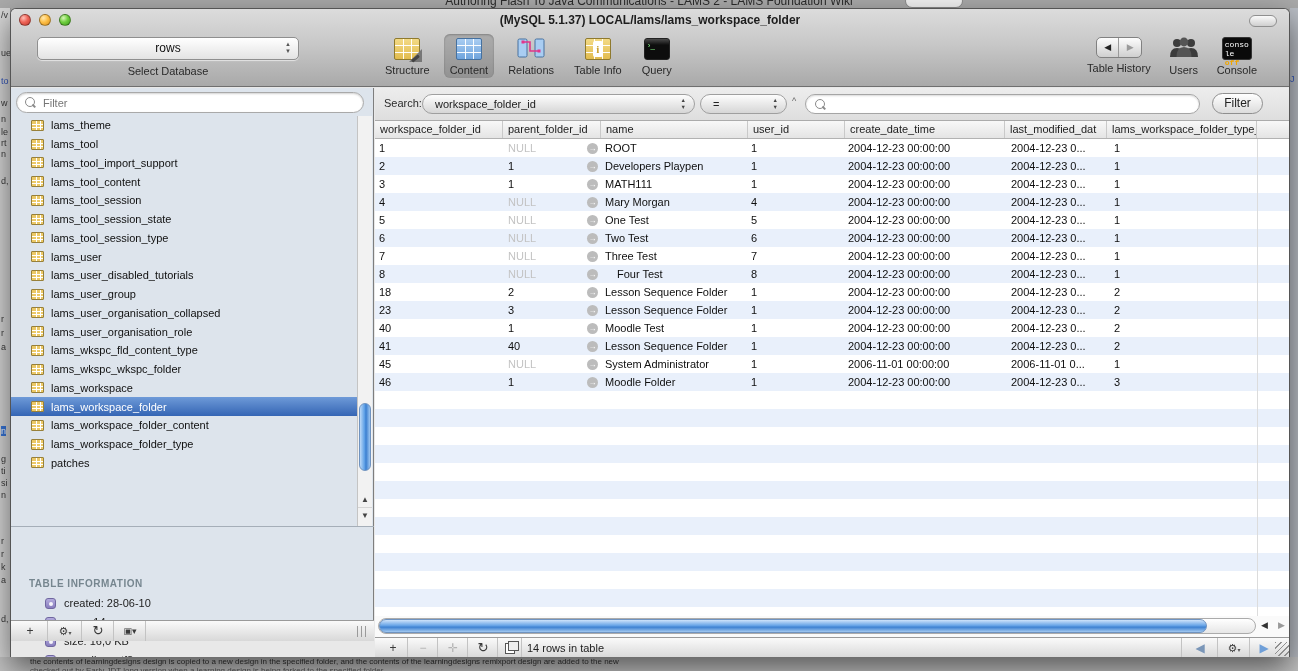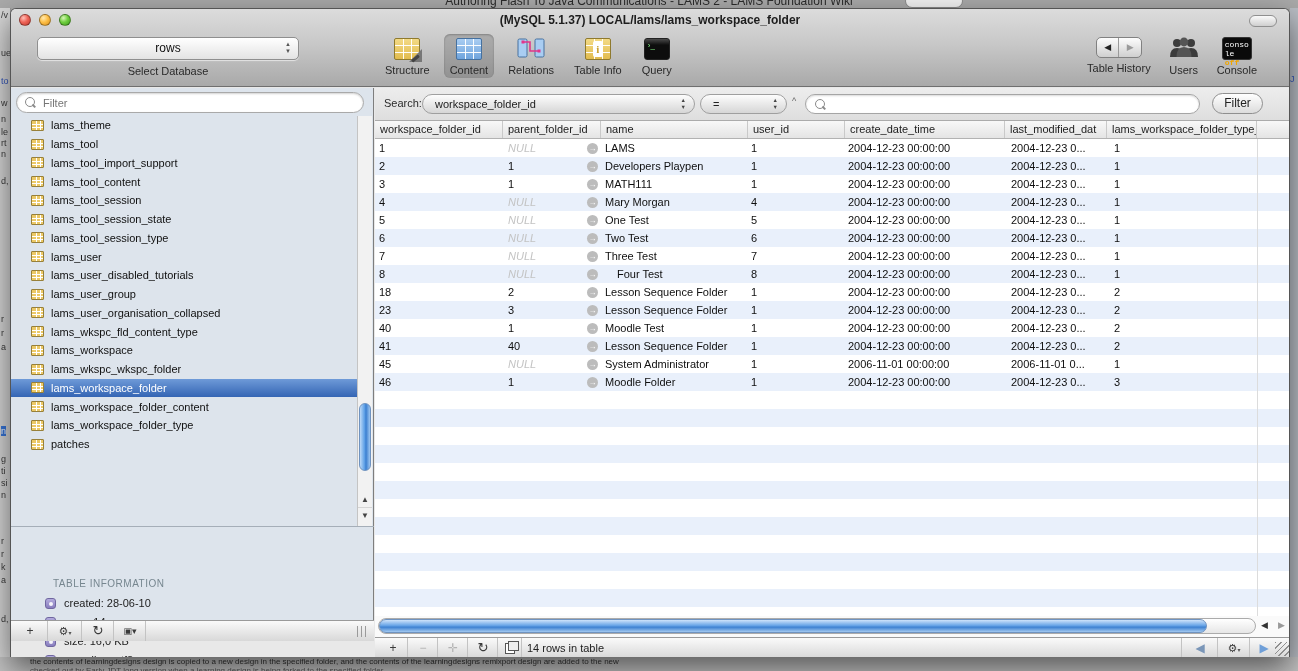--- a/index.html
+++ b/index.html
@@ -92,21 +92,21 @@
   .side-scroll { position:absolute; right:1px; top:28px; width:15px; height:376px; background:#f2f2f2; border-left:1px solid #c4c4c4; }
   .side-thumb { position:absolute; left:1px; top:287px; width:12px; height:68px; border-radius:7px; border:1px solid #6f93c0;
     background:linear-gradient(90deg,#bcd9f7,#5ea0e6 45%,#3b7fd0 60%,#9fc6ef),
                repeating-linear-gradient(0deg, rgba(255,255,255,.45) 0 1px, transparent 1px 4px); background-blend-mode:normal; }
   .side-arrows { position:absolute; right:1px; top:404px; width:15px; height:34px; background:#f2f2f2; border-left:1px solid #c4c4c4; text-align:center; }
   .side-arrows div { font-size:8px; color:#444; line-height:15px; }
   .side-arrows .up { border-bottom:1px solid #d5d5d5; }
 
   .info-divider { position:absolute; left:0; top:438px; width:363px; height:1px; background:#a5aeb8; }
   .table-info { position:absolute; left:0; top:484px; width:363px; }
-  .table-info .head { margin:6px 0 8px 42px; font-size:10px; font-weight:normal; letter-spacing:.5px; color:#76868f; }
+  .table-info .head { margin:6px 0 8px 18px; font-size:10px; font-weight:bold; letter-spacing:.5px; color:#76868f; }
   .table-info ul { list-style:none; }
   .table-info li { display:flex; align-items:center; gap:8px; margin:0 0 7px 34px; font-size:11px; color:#222; height:12px; }
   .inf-icon { width:11px; height:11px; border-radius:3px; background:linear-gradient(#b3abdd,#887dbe); border:1px solid #6f66a0; position:relative; flex:0 0 11px; }
   .inf-icon::before { content:""; position:absolute; left:3px; top:3px; width:4px; height:4px; border-radius:50%; background:#fff; opacity:.9; }
 
   .side-bottombar { position:absolute; left:0; bottom:0; width:363px; height:21px;
     background:linear-gradient(#fafafa,#d8d8d8); border-top:1px solid #9a9a9a; }
   .sb-btn { position:absolute; top:0; height:20px; font-size:12px; color:#3a3a3a; text-align:center; line-height:20px; }
   .sb-sep { position:absolute; top:0; width:1px; height:20px; background:#c3c3c3; }
   .gear { font-size:11px; } .caret-sm { font-size:6px; color:#555; }
@@ -129,21 +129,21 @@
   .filter-btn { position:absolute; left:837px; top:5px; width:51px; height:21px; border-radius:11px; background:linear-gradient(#ffffff,#dcdcdc);
     border:1px solid #8f8f8f; font-size:12px; color:#222; text-align:center; line-height:19px; }
 
   .thead { position:absolute; left:0; top:33px; width:916px; height:18px; background:linear-gradient(#f8f8f8,#e4e4e4); border-bottom:1px solid #b2b2b2; }
   .th { position:absolute; top:0; height:17px; border-right:1px solid #c9c9c9; font-size:11px; color:#1c1c1c; line-height:17px; padding-left:5px;
     overflow:hidden; white-space:nowrap; }
   .tbody { position:absolute; left:0; top:51px; width:916px; height:477px; overflow:hidden; }
   .trow { position:absolute; left:0; width:916px; height:18px; }
   .trow.alt { background:#e9f0fb; }
   .cell { position:absolute; top:0; height:18px; font-size:11px; color:#0f0f0f; line-height:18px; white-space:nowrap; }
-  .cell.null { color:#c3c3c3;font-style:italic; }
+  .cell.null { color:#c3c3c3; }
   .goarrow { position:absolute; top:3.5px; width:11px; height:11px; border-radius:50%; background:#bcbcbc; color:#fff; font-size:8px;
     line-height:11px; text-align:center; }
   .body-vline { position:absolute; left:882px; top:0; bottom:0; width:1px; background:#dcdcdc; }
 
   .hscroll-row { position:absolute; left:0; top:528px; width:916px; height:21px; background:#fafafa; }
   .hscroll-track { position:absolute; left:3px; top:2px; width:878px; height:16px; background:linear-gradient(#ffffff,#e6e6e6); border:1px solid #ababab; border-radius:9px; }
   .hscroll-thumb { position:absolute; left:0px; top:0px; width:828px; height:14px; border-radius:8px; border:1px solid #6f93c0;
     background:linear-gradient(#cfe3fa,#6aa6e8 45%,#3f82d2 60%,#a3c9f0),
                repeating-linear-gradient(90deg, rgba(255,255,255,.4) 0 1px, transparent 1px 5px); }
   .hs-arrow { position:absolute; top:4px; font-size:9px; color:#333; }
@@ -327,29 +327,33 @@
         <li>
           <span class="tbl-icon"></span>
           <span>lams_user_group</span>
         </li>
         <li>
           <span class="tbl-icon"></span>
           <span>lams_user_organisation_collapsed</span>
         </li>
         <li>
           <span class="tbl-icon"></span>
+          <span>lams_user_organisation_role</span>
+        </li>
+        <li>
+          <span class="tbl-icon"></span>
           <span>lams_wkspc_fld_content_type</span>
         </li>
         <li>
           <span class="tbl-icon"></span>
+          <span>lams_wkspc_wkspc_folder</span>
+        </li>
+        <li>
+          <span class="tbl-icon"></span>
           <span>lams_workspace</span>
-        </li>
-        <li>
-          <span class="tbl-icon"></span>
-          <span>lams_wkspc_wkspc_folder</span>
         </li>
         <li class="selected">
           <span class="tbl-icon"></span>
           <span>lams_workspace_folder</span>
         </li>
         <li>
           <span class="tbl-icon"></span>
           <span>lams_workspace_folder_content</span>
         </li>
         <li>
@@ -429,21 +433,21 @@
         <div class="th" style="left: 373px; width: 97px;">user_id</div>
         <div class="th" style="left: 470px; width: 160px;">create_date_time</div>
         <div class="th" style="left: 630px; width: 102px;">last_modified_dat</div>
         <div class="th" style="left: 732px; width: 150px;">lams_workspace_folder_type_id</div>
       </div>
     <div class="tbody" id="tbody">
         <div class="trow" style="top: 0px;">
           <span class="cell" style="left: 4px;">1</span>
           <span class="cell null" style="left: 133px;">NULL</span>
           <span class="goarrow" style="left: 212px;">→</span>
-          <span class="cell" style="left: 230px;">LAMS</span>
+          <span class="cell" style="left: 230px;">ROOT</span>
           <span class="cell" style="left: 376px;">1</span>
           <span class="cell" style="left: 473px;">2004-12-23 00:00:00</span>
           <span class="cell" style="left: 636px;">2004-12-23 0...</span>
           <span class="cell" style="left: 739px;">1</span>
         </div>
         <div class="trow alt" style="top: 18px;">
           <span class="cell" style="left: 4px;">2</span>
           <span class="cell" style="left: 133px;">1</span>
           <span class="goarrow" style="left: 212px;">→</span>
           <span class="cell" style="left: 230px;">Developers Playpen</span>

